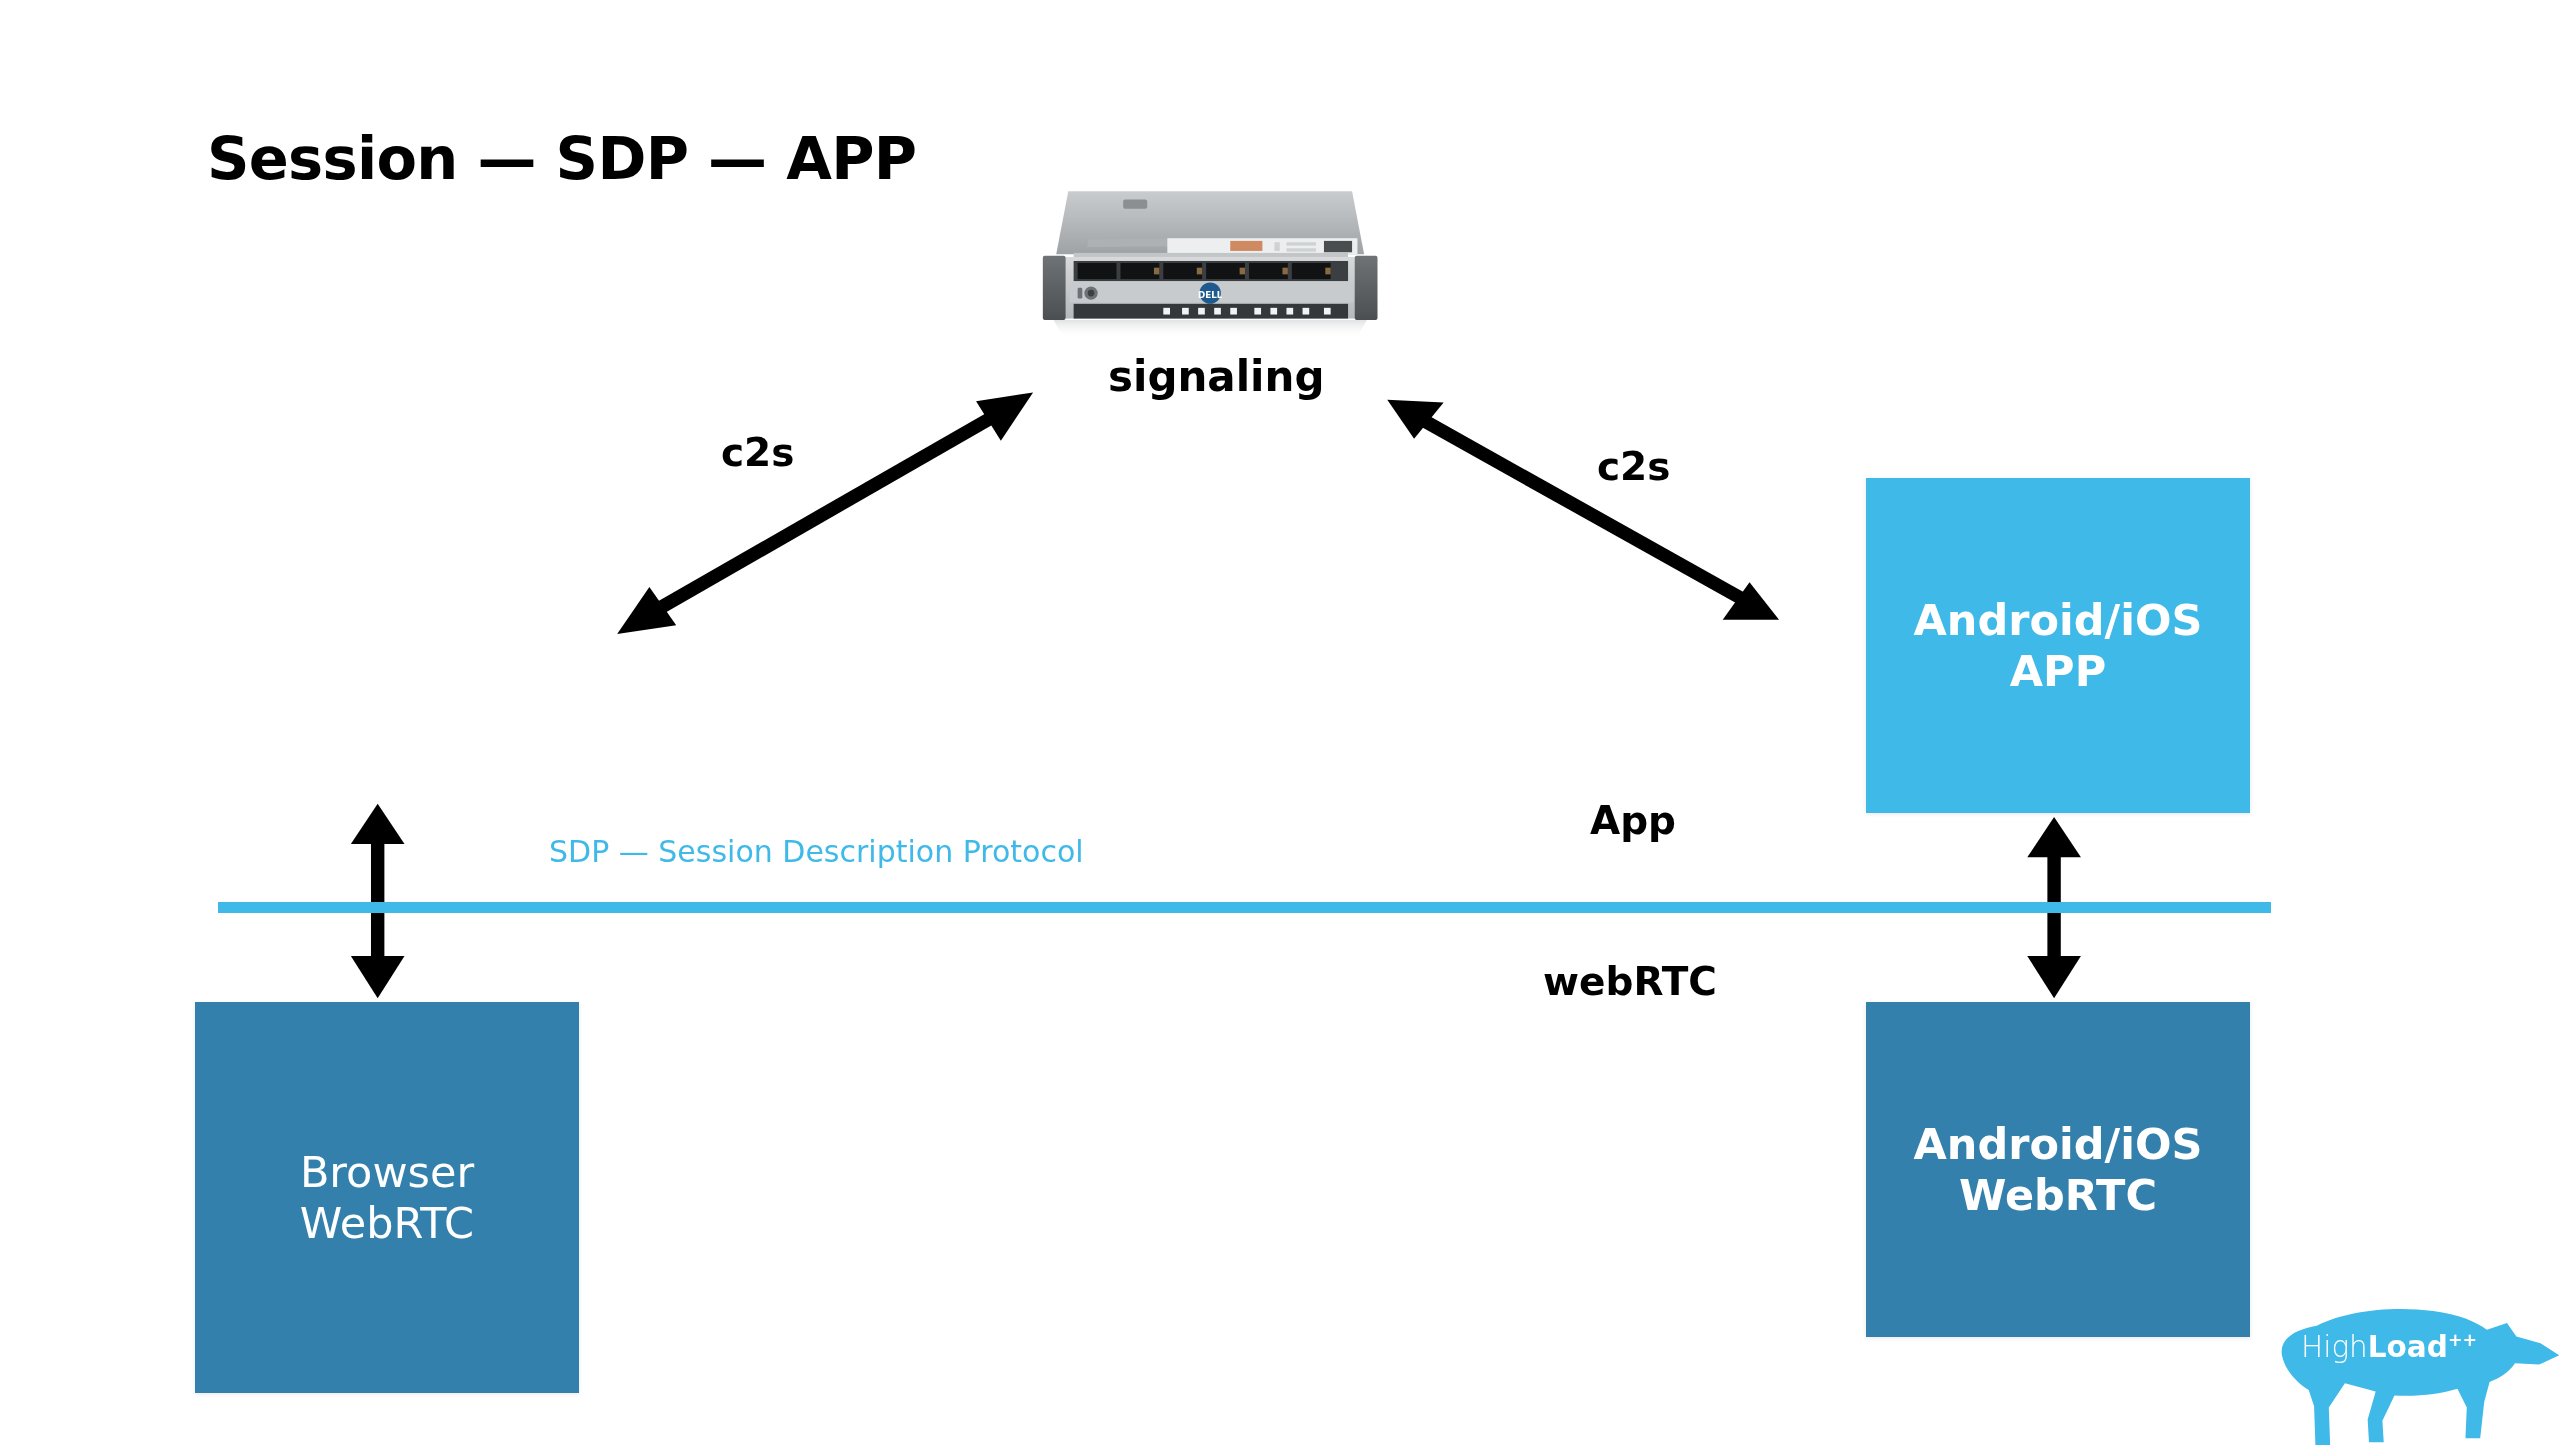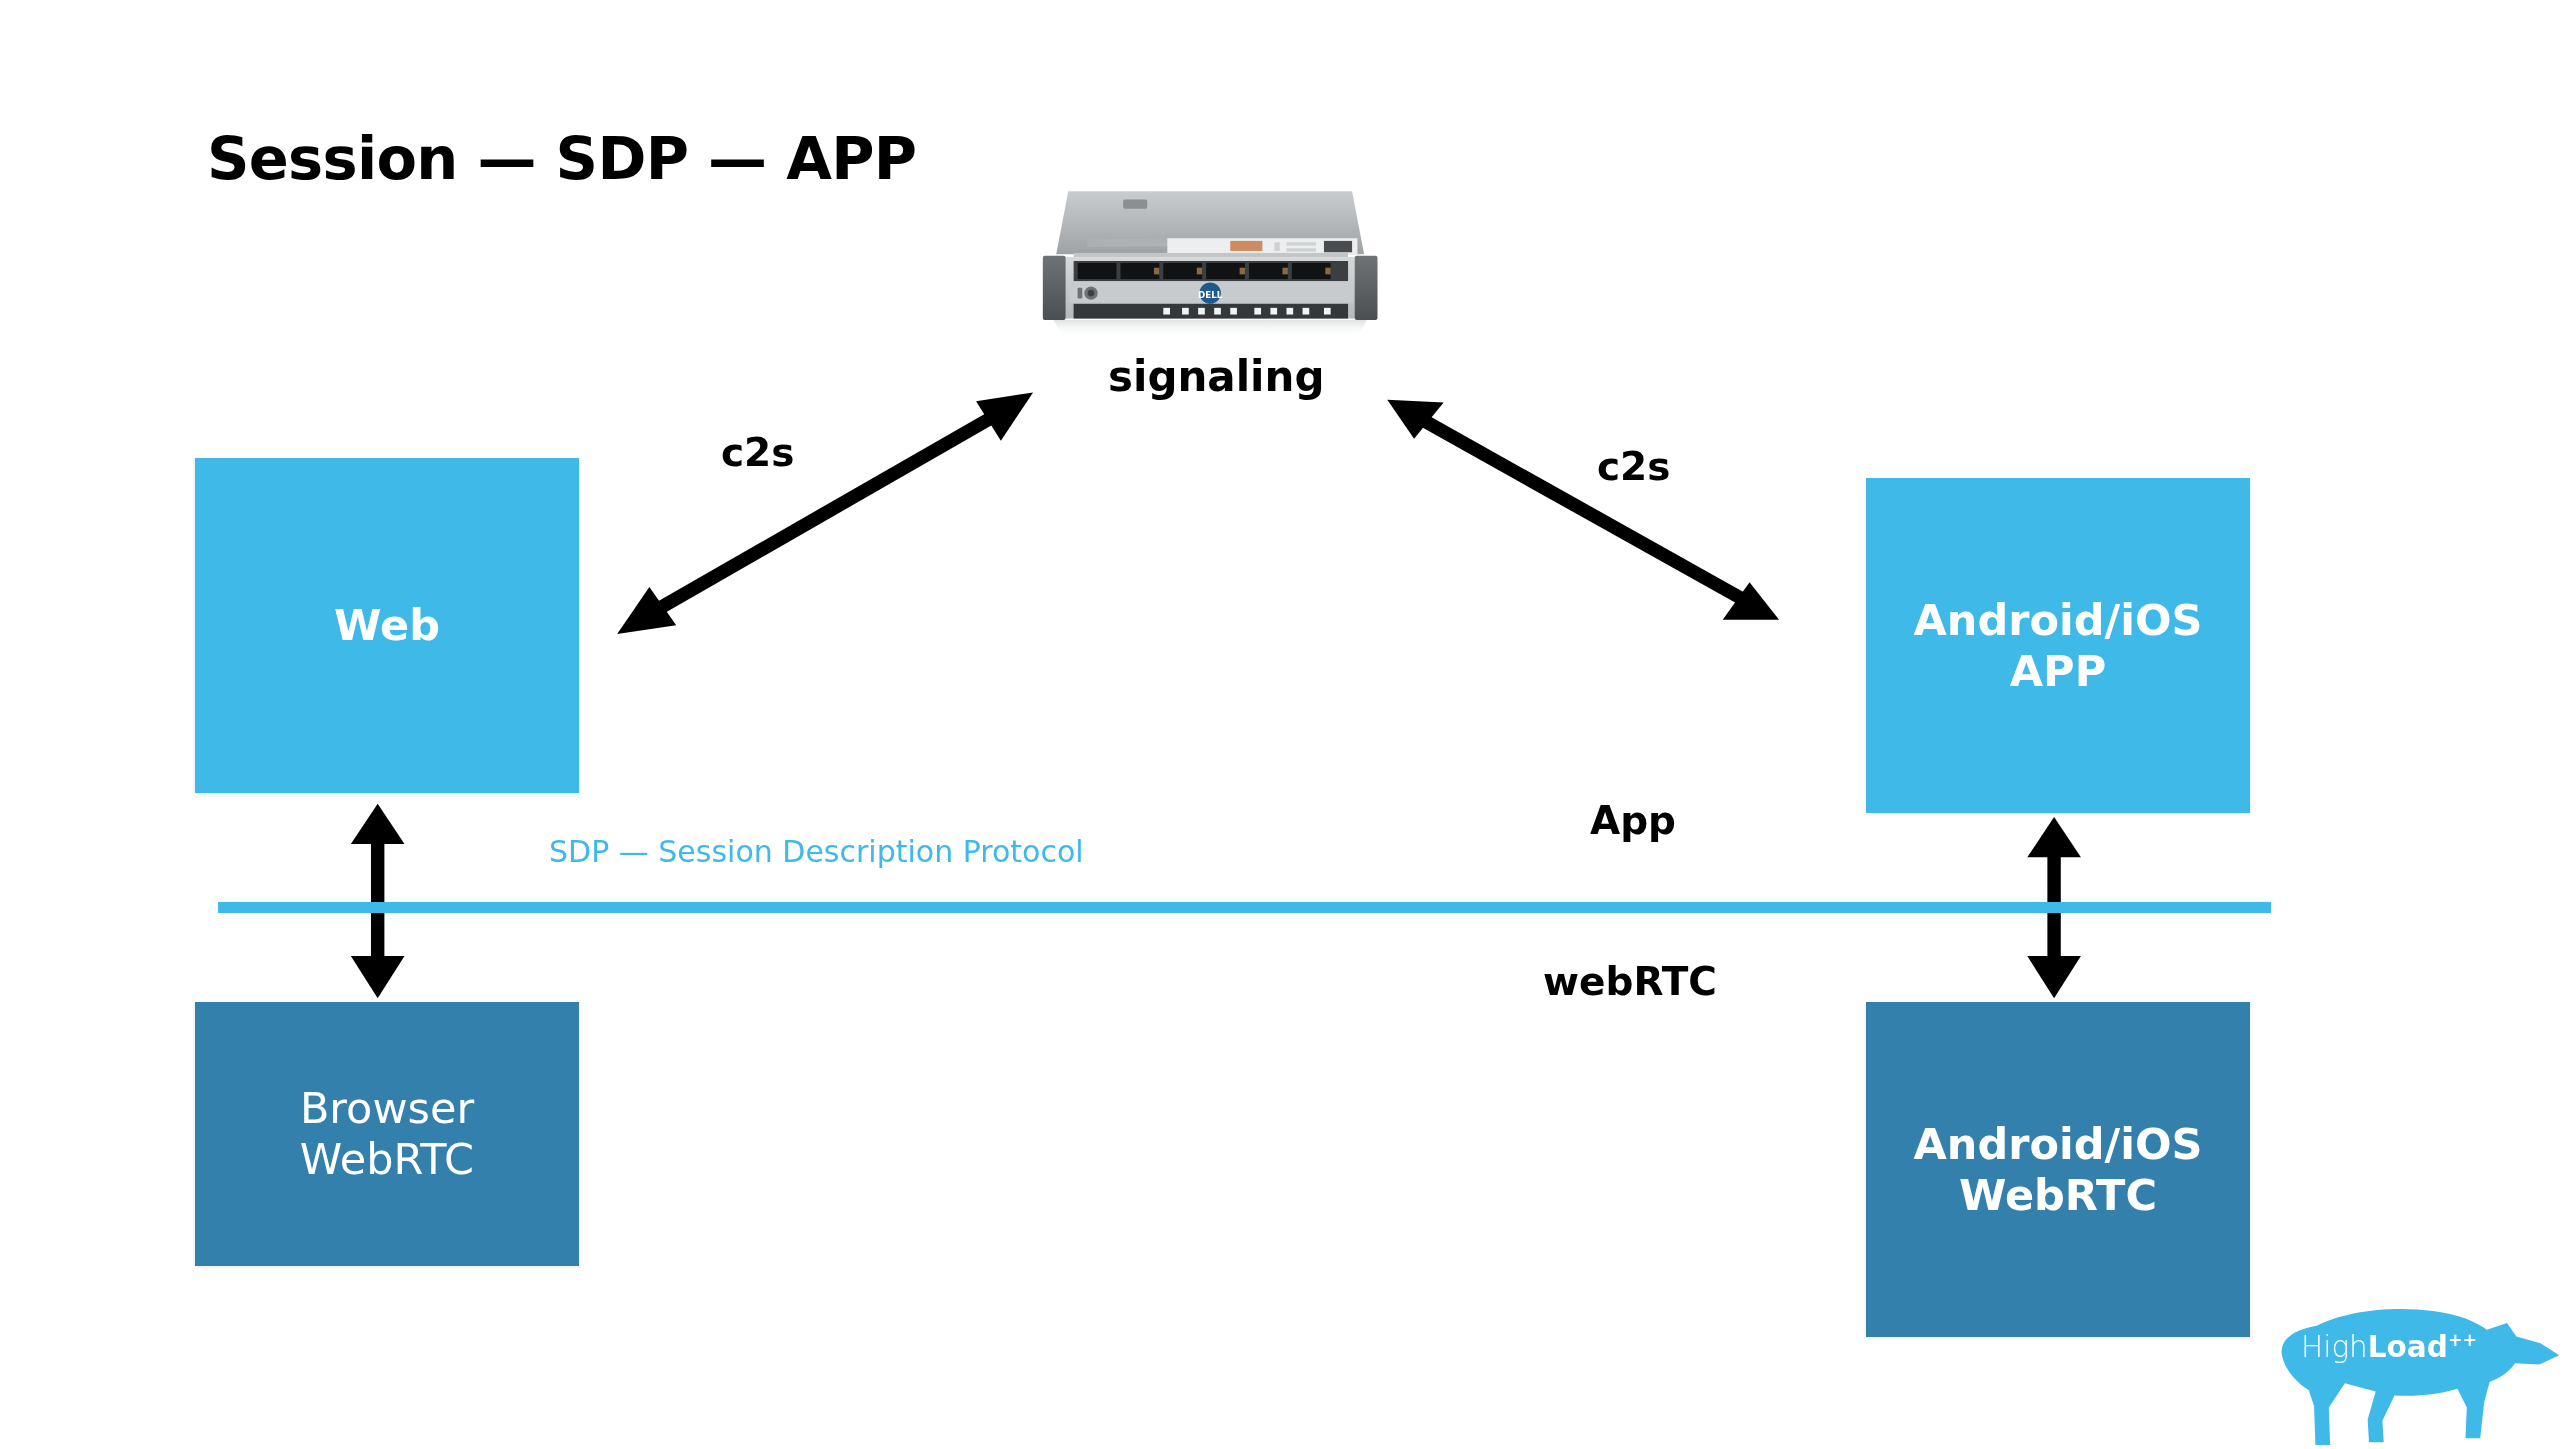--- a/index.html
+++ b/index.html
@@ -46,21 +46,21 @@
     box-shadow: 0 1.3px 4px rgba(0,0,0,0.10);
   }
   .node-box .node-label { display: block; white-space: pre-line; }
 
   #box-web {
     left: 195px; top: 458px; width: 384px; height: 335px;
     background: #3fb9e8;
     font-size: 43px; font-weight: 700;
   }
   #box-browser-webrtc {
-    left: 195px; top: 1002px; width: 384px; height: 264px;
+    left: 195px; top: 1002px; width: 384px; height: 391px;
     background: #3480ad;
     font-size: 43px; font-weight: 400;
   }
   #box-app {
     left: 1866px; top: 478px; width: 384px; height: 335px;
     background: #3fb9e8;
     font-size: 43px; font-weight: 700;
   }
   #box-mobile-webrtc {
     left: 1866px; top: 1002px; width: 384px; height: 335px;
@@ -259,23 +259,20 @@
 
   <div id="label-c2s-left" class="plain-label">c2s</div>
   <div id="label-c2s-right" class="plain-label">c2s</div>
 
   <div id="sdp-line-label">SDP — Session Description Protocol</div>
   <div id="sdp-line"></div>
 
   <div id="label-app" class="plain-label">App</div>
   <div id="label-webrtc" class="plain-label">webRTC</div>
 
-  <div id="box-web" class="node-box">
-    <span class="node-label">Web</span>
-  </div>
 
   <div id="box-browser-webrtc" class="node-box">
     <span class="node-label">Browser
 WebRTC</span>
   </div>
 
   <div id="box-app" class="node-box">
     <span class="node-label">Android/iOS
 APP</span>
   </div>

